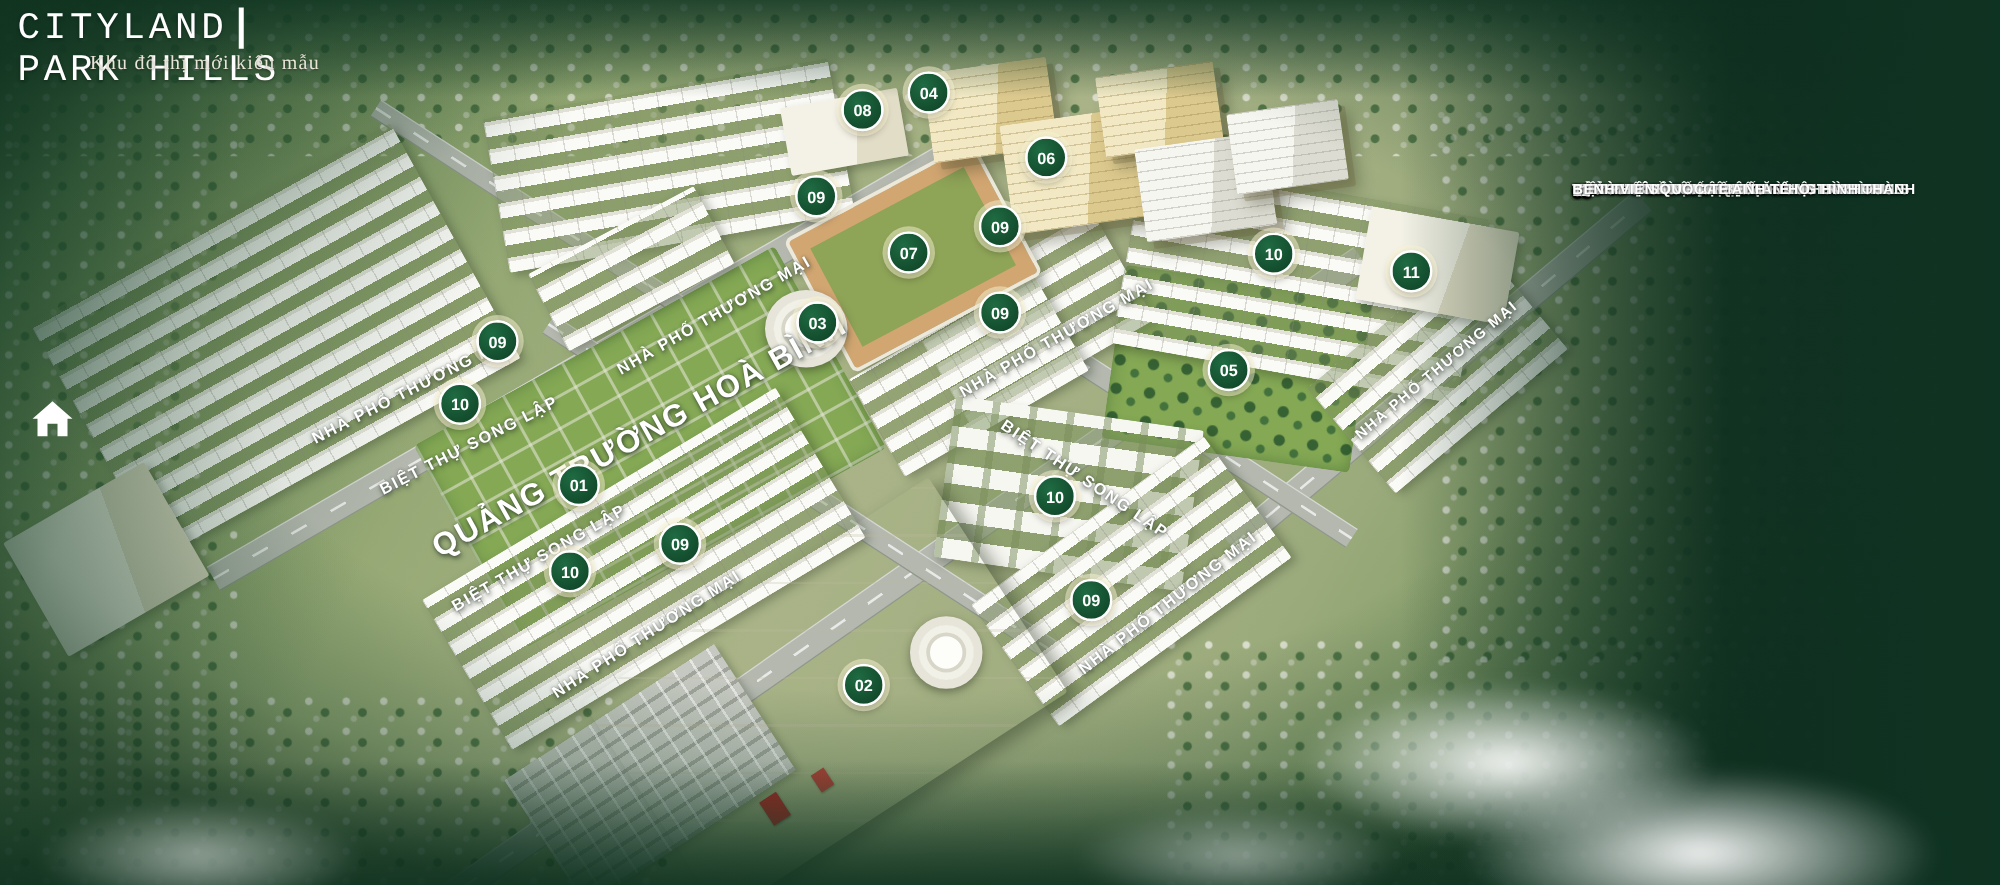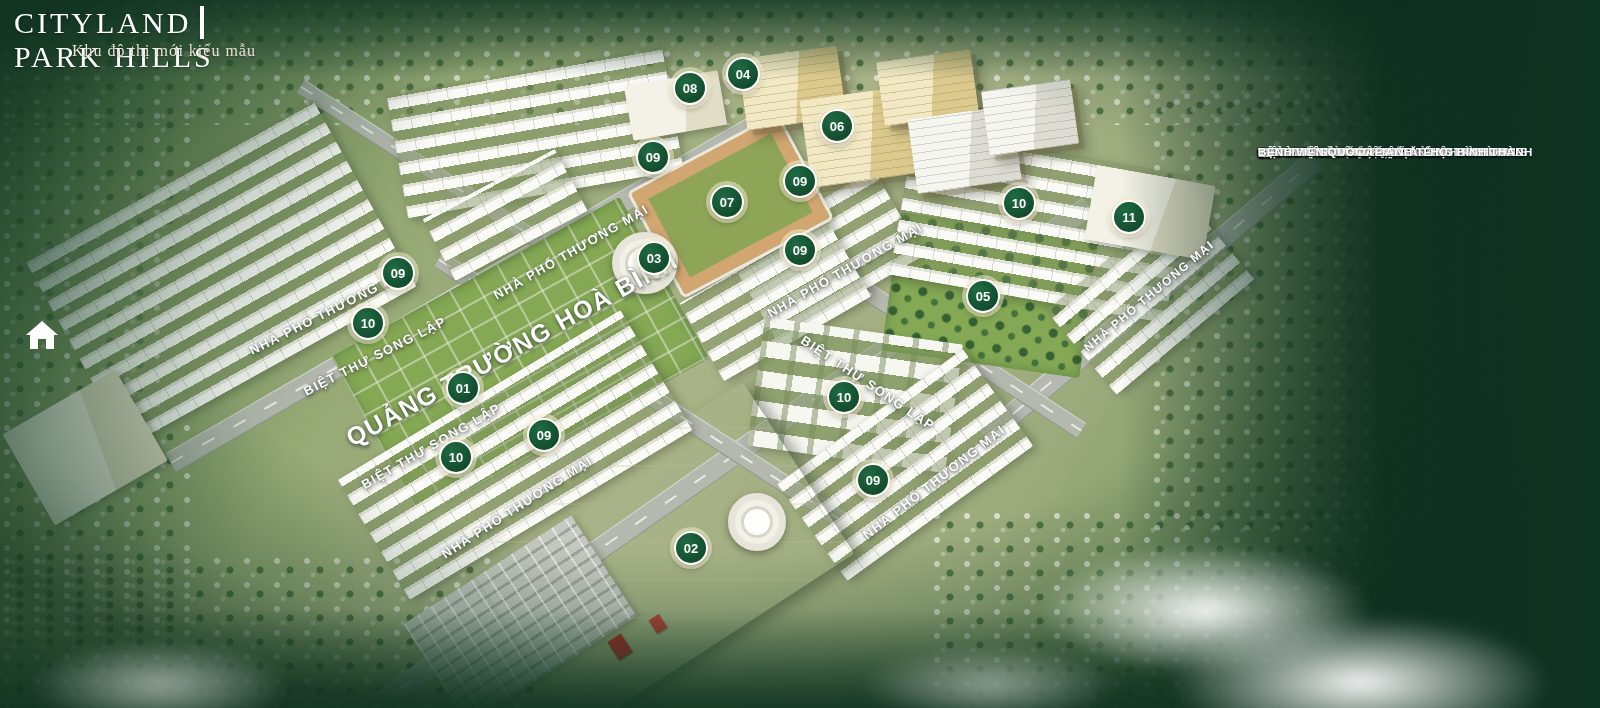--- a/index.html
+++ b/index.html
@@ -74,21 +74,21 @@
   
   .slabel{color:#fff;font-weight:bold;letter-spacing:1.5px;white-space:nowrap;
       transform:translate(-50%,-50%) rotate(var(--r));
       text-shadow:0 2px 4px rgba(40,52,40,.8), 0 0 2px rgba(60,72,60,.55);}
   .marker{width:34px;height:34px;margin:-17px 0 0 -17px;border-radius:50%;
       background:radial-gradient(circle at 35% 30%, #1f6b42, #124b2c 75%);
       border:2px solid #fff;color:#fff;font-weight:bold;font-size:13px;
       display:flex;align-items:center;justify-content:center;
       box-shadow:0 0 0 4px rgba(250,243,210,.5), 0 3px 7px rgba(0,0,0,.4);cursor:pointer;}
   #logo{left:14px;top:6px;width:310px;height:58px;color:#fff;}
-  #logo .brand{position:static;display:inline-block;font-family:Liberation Serif, serif;
+  #logo .brand{position:static;display:inline-block;font-family:Liberation Mono, monospace;
       font-size:30px;letter-spacing:3px;vertical-align:top;line-height:34px;
       text-shadow:0 1px 3px rgba(0,0,0,.35);}
   #logo .divider{position:static;display:inline-block;width:4px;height:33px;background:#fff;
       margin:0 9px;vertical-align:top;}
   #logo .tagline{left:0;top:36px;width:300px;text-align:center;font-family:"Liberation Serif",serif;
       font-size:16px;letter-spacing:1px;color:#e9e5d8;text-shadow:0 1px 2px rgba(0,0,0,.4);}
   #home-btn{left:24px;top:318px;width:36px;height:34px;cursor:pointer;}
   #legend{left:1258px;top:133px;width:330px;}
   .legend-item{position:static;display:flex;align-items:center;height:38px;cursor:pointer;}
   .legend-num{flex:0 0 34px;color:#fff;font-weight:bold;font-size:13.5px;

